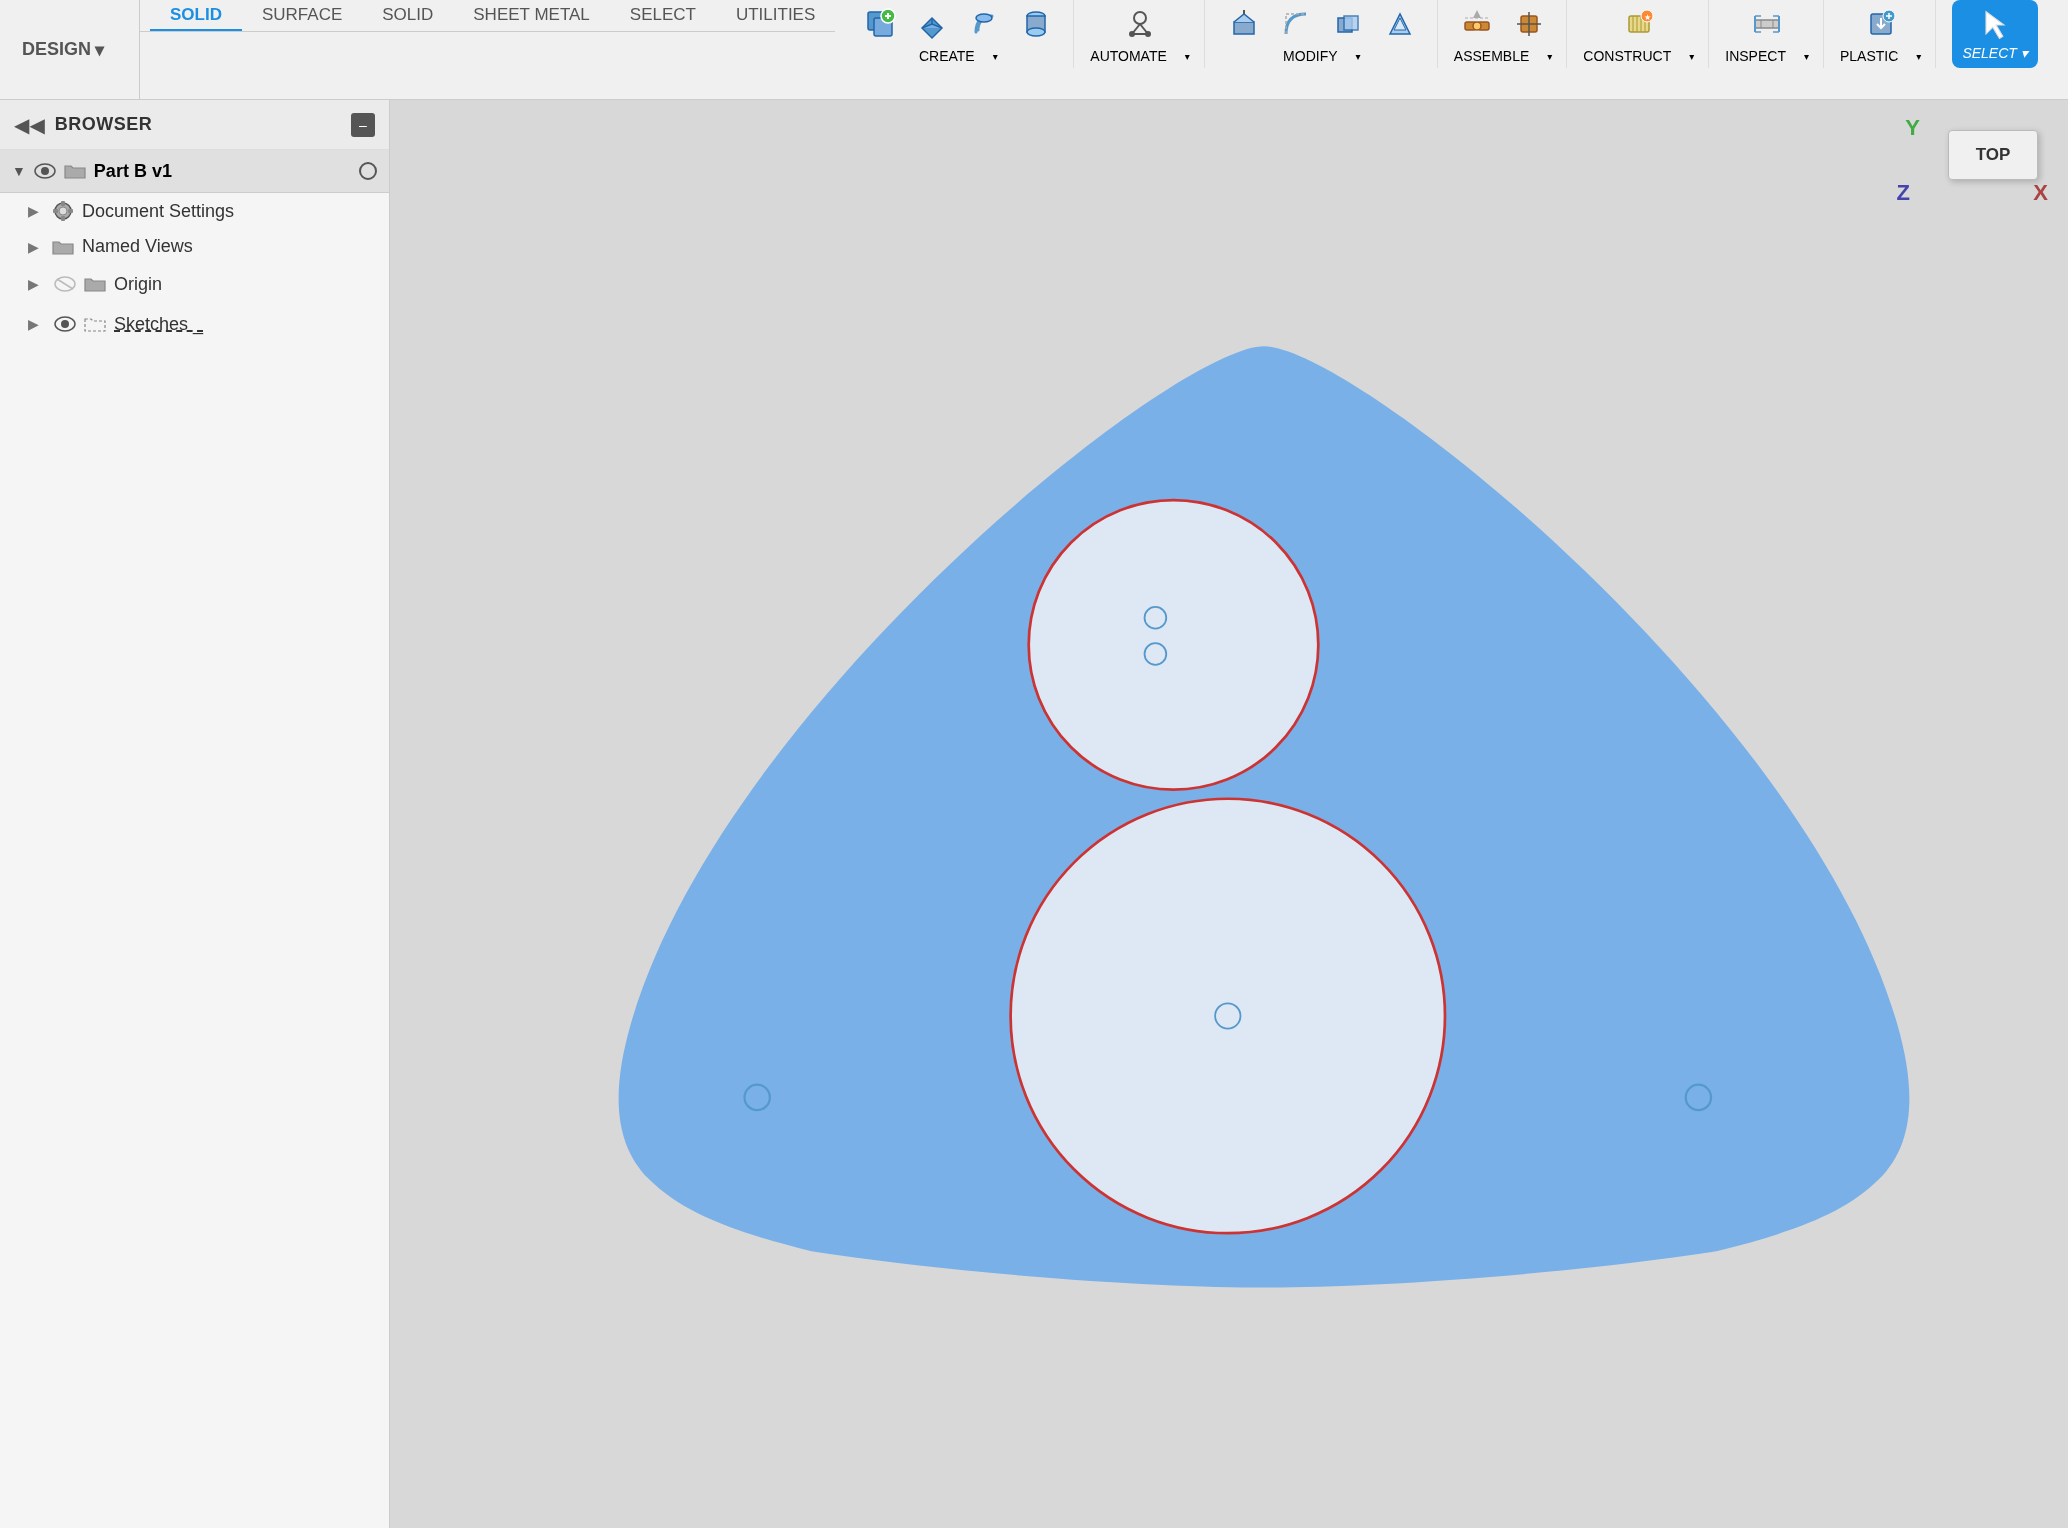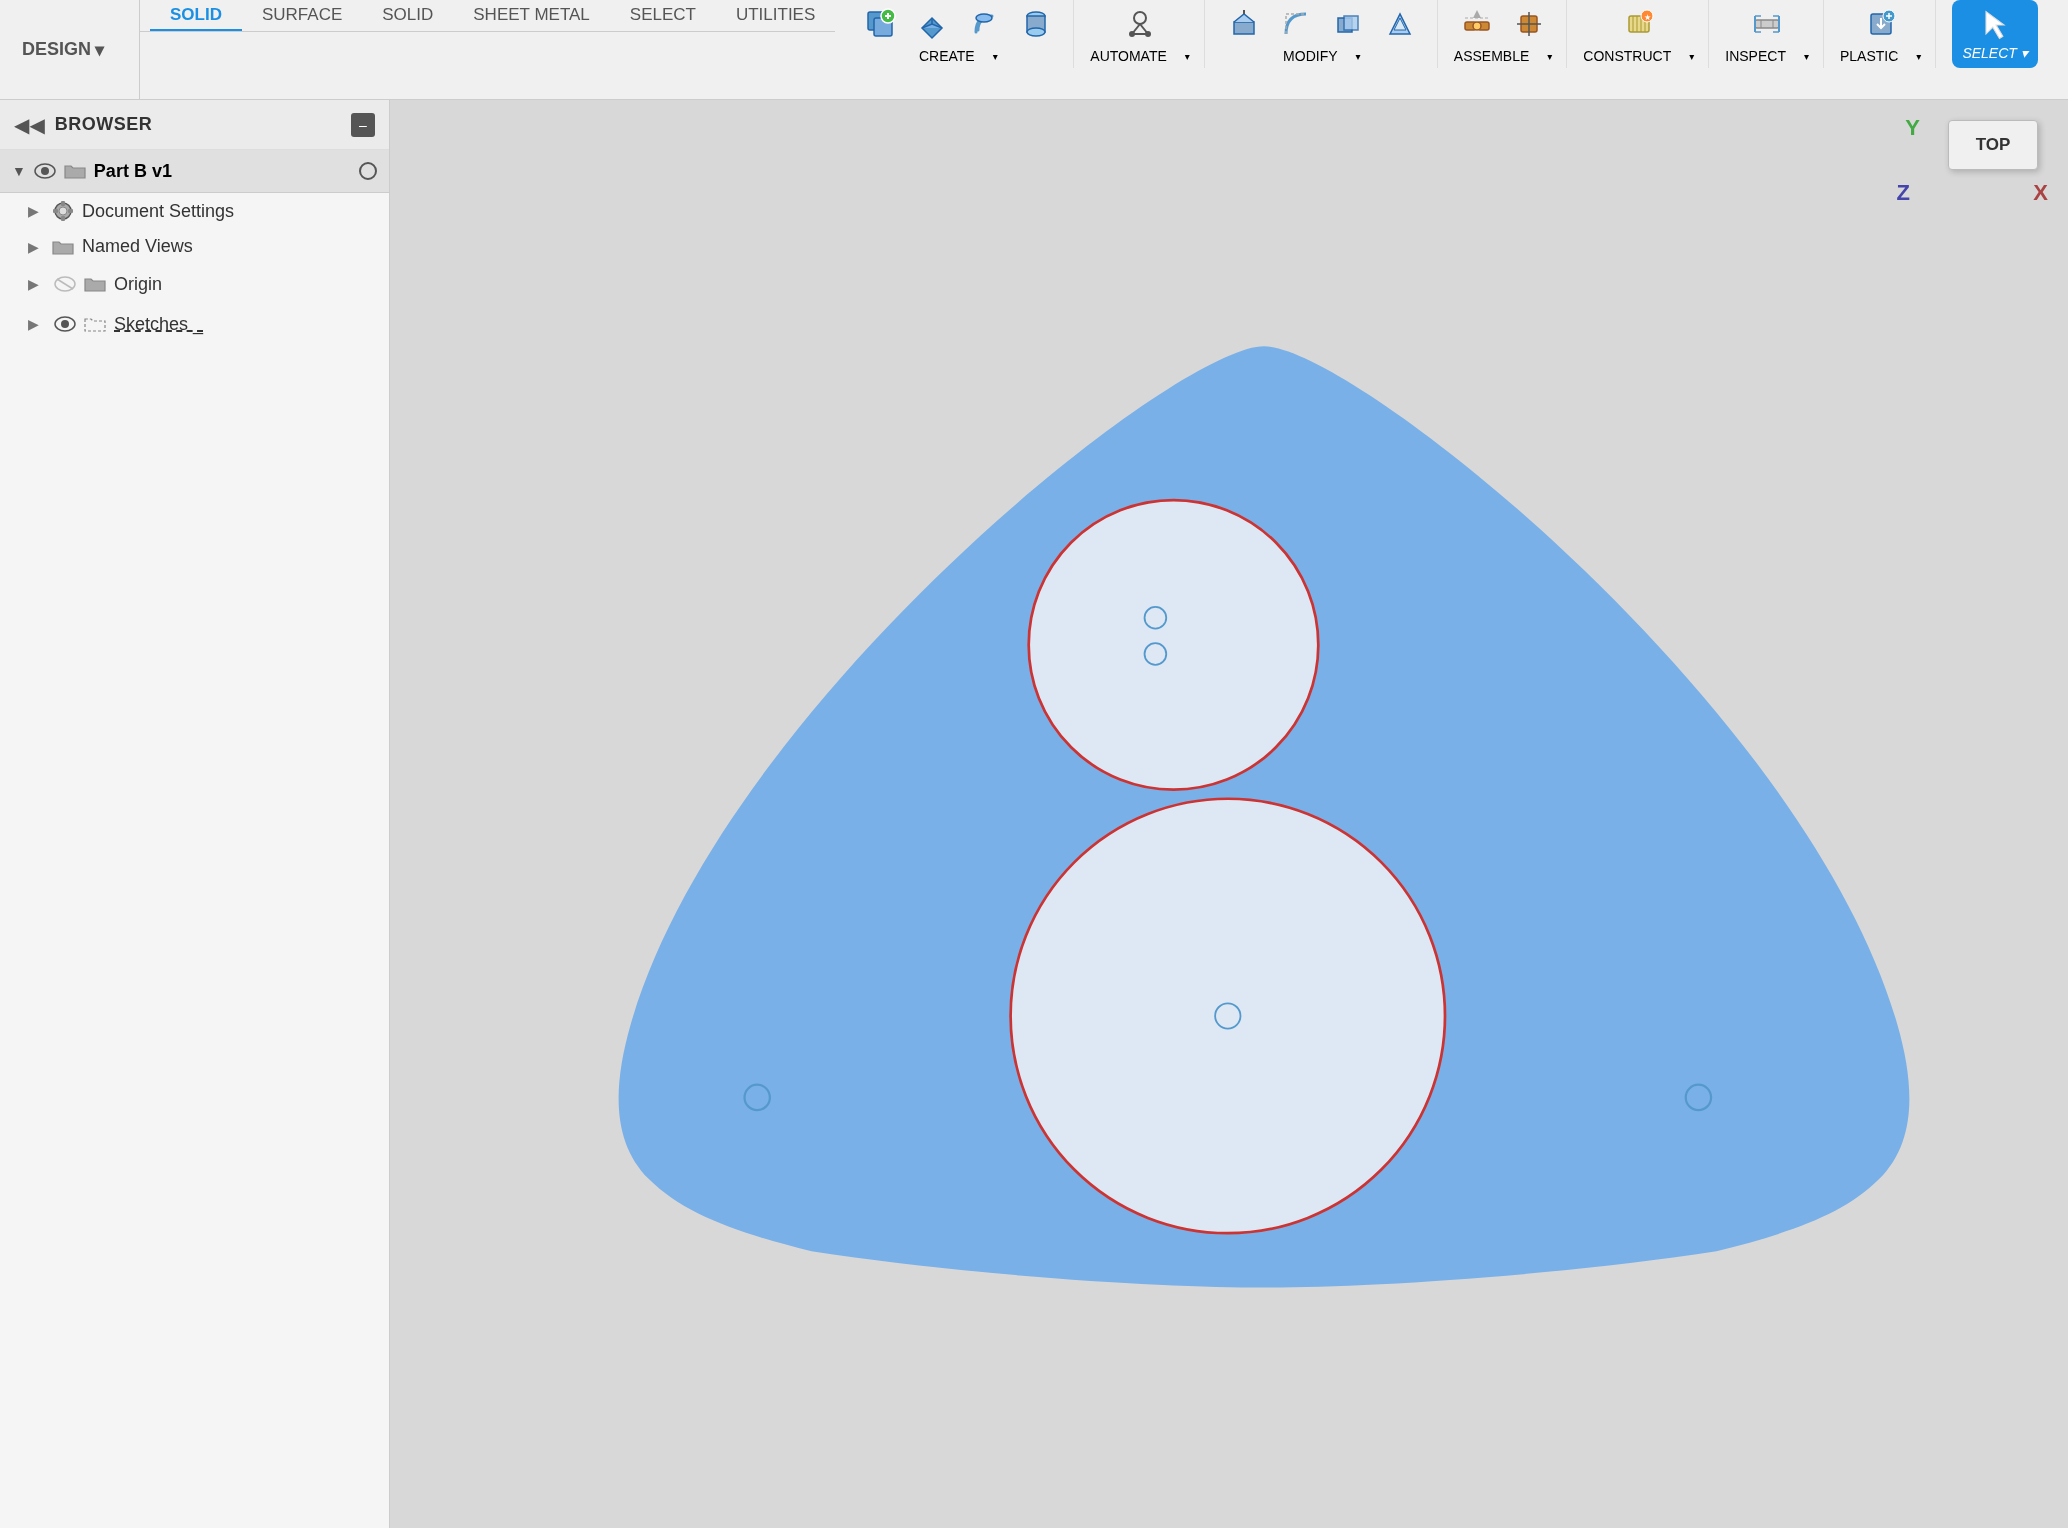--- a/index.html
+++ b/index.html
@@ -53,21 +53,21 @@
     .radio-btn { width: 18px; height: 18px; border-radius: 50%; border: 2px solid #555; margin-left: 6px; }
 
     
     #viewport { flex: 1; position: relative; background: #d8d8d8; overflow: hidden; }
 
     
     .axis-y { position: absolute; top: 15px; right: 148px; font-size: 22px; color: #44aa44; font-weight: bold; }
     .axis-z { position: absolute; top: 80px; right: 158px; font-size: 22px; color: #4444aa; font-weight: bold; }
     .axis-x { position: absolute; top: 80px; right: 20px; font-size: 22px; color: #aa4444; font-weight: bold; }
 
-    .cube-face { background: #f0f0f0; border: 1px solid #bbb; display: flex; align-items: center; justify-content: center; font-size: 17px; font-weight: 600; color: #333; border-radius: 4px; box-shadow: 2px 2px 6px rgba(0,0,0,0.2); width: 90px; height: 50px; position: absolute; top: 20px; right: 30px; }
+    .cube-face { background: #f0f0f0; border: 1px solid #bbb; display: flex; align-items: center; justify-content: center; font-size: 17px; font-weight: 600; color: #333; border-radius: 4px; box-shadow: 2px 2px 6px rgba(0,0,0,0.2); width: 90px; height: 50px; position: absolute; top: 30px; right: 30px; }
 
     
     #shape-container { position: absolute; left: 150px; top: 120px; right: 80px; bottom: 60px; display: flex; align-items: center; justify-content: center; }
   </style>
 </head>
 <body>
 
 <div id="toolbar">
   <div id="design-btn">
     <span>DESIGN</span>

